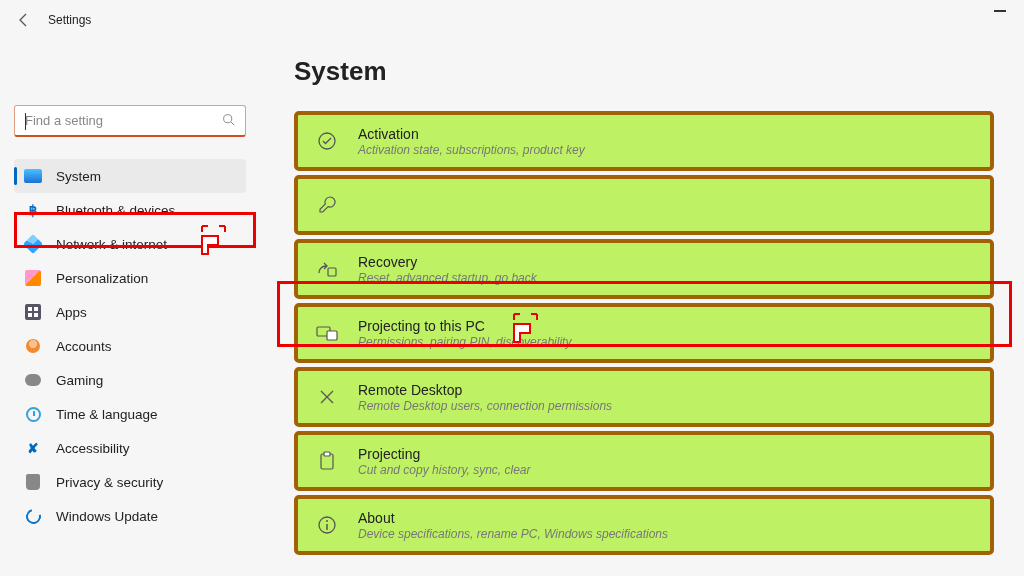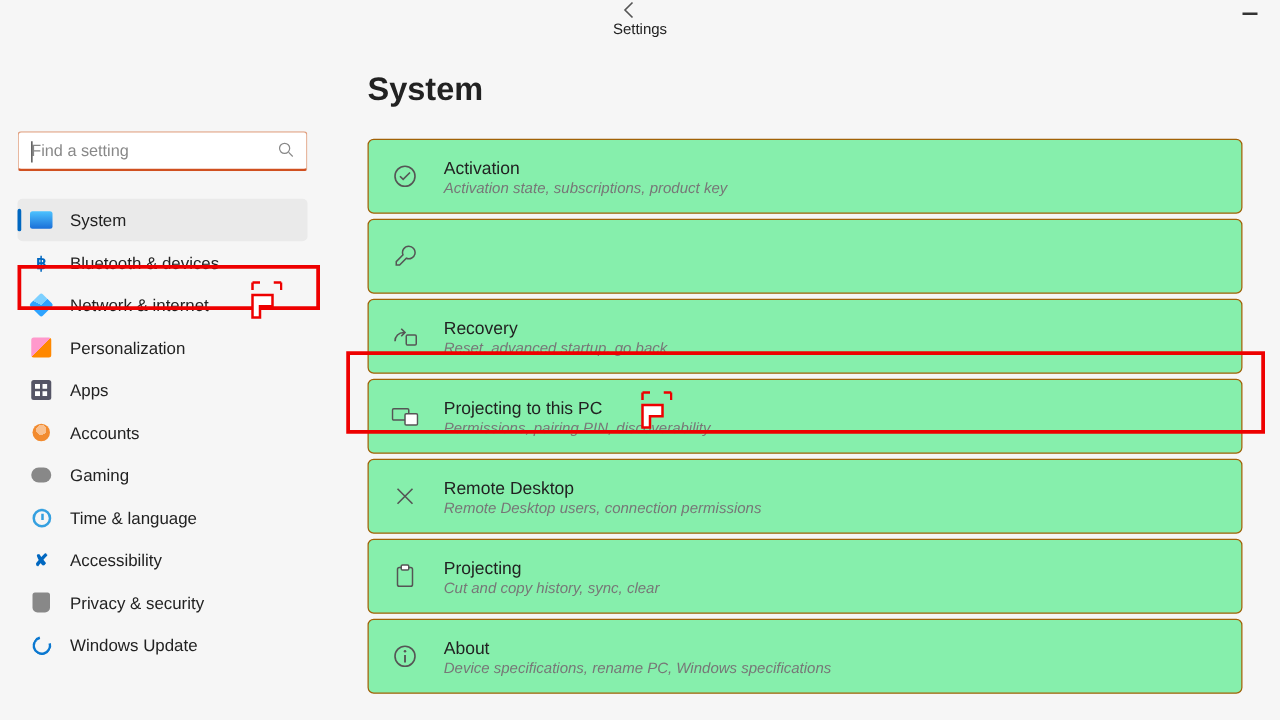--- a/index.html
+++ b/index.html
@@ -1,17 +1,17 @@
 <!DOCTYPE html>
 <html><head>
 <meta charset="utf-8">
 <style>
 * { margin:0; padding:0; box-sizing:border-box; font-family:"Segoe UI",Arial,sans-serif; }
 body { width:1024px; height:576px; background:#f6f6f6; overflow:hidden; position:relative; }
-.titlebar { height:40px; display:flex; align-items:center; padding:0 16px;flex-direction:column; }
+.titlebar { height:40px; display:flex; align-items:center; padding:0 16px; }
 .back { width:16px; height:16px; margin-right:16px; color:#555; }
 .app-title { font-size:12px; color:#222; }
 .minimize { position:absolute; right:18px; top:10px; width:12px; height:2px; background:#333; }
 
 .layout { display:flex; height:calc(576px - 40px); }
 .sidebar { width:260px; padding:0 14px; }
 .avatar-stub { height:65px; }
 .searchbox { position:relative; height:32px; border:1px solid #e0a080; border-bottom:2px solid #d05020; border-radius:3px; background:#fff; display:flex; align-items:center; padding:0 10px; }
 .searchbox input { border:none; outline:none; flex:1; font-size:13px; color:#666; background:transparent; }
 .searchbox input::placeholder { color:#888; }
@@ -34,21 +34,21 @@
 .i-acc{width:14px;height:14px;border-radius:50%;background:radial-gradient(circle at 50% 35%,#f9c190 0 35%,#f28b2f 0);}
 .i-time{width:15px;height:15px;border:2px solid #35a0e0;border-radius:50%;position:relative;}
 .i-time::after{content:"";position:absolute;left:5px;top:2px;width:2px;height:5px;background:#35a0e0;}
 .i-game{width:16px;height:12px;border-radius:6px;background:#888;}
 .i-a11y{color:#0067c0;font-weight:bold;}
 .i-priv{width:14px;height:16px;background:#888;border-radius:2px 2px 4px 4px;}
 .i-upd{width:15px;height:15px;border:2.5px solid #0b78d0;border-radius:50%;border-top-color:transparent;transform:rotate(30deg);}
 
 .content { flex:1; padding:0 30px 0 34px; overflow:hidden; }
 .page-title { font-size:26px; font-weight:600; color:#222; margin:16px 0 24px; }
-.card { background:#86efac; border:1px solid #a16207; border-radius:5px; height:60px; margin-bottom:4px; display:flex; align-items:center; padding:0 18px; cursor:pointer; }
+.card { background:#bef264; border:4px solid #a16207; border-radius:5px; height:60px; margin-bottom:4px; display:flex; align-items:center; padding:0 18px; cursor:pointer; }
 .card .c-icon { width:22px; height:22px; color:#555; margin-right:20px; flex-shrink:0; display:flex; align-items:center; justify-content:center; }
 .card .c-title { font-size:14px; color:#222; }
 .card .c-sub { font-size:12px; color:#777; margin-top:1px;font-style:italic; }
 
 .hilite { position:absolute; border:3px solid #e00; pointer-events:none; }
 .h1 { left:14px; top:212px; width:242px; height:36px; }
 .h2 { left:277px; top:281px; width:735px; height:66px; }
 
 .cursor { position:absolute; width:26px; height:32px; pointer-events:none; }
 .cursor svg { width:100%; height:100%; }

